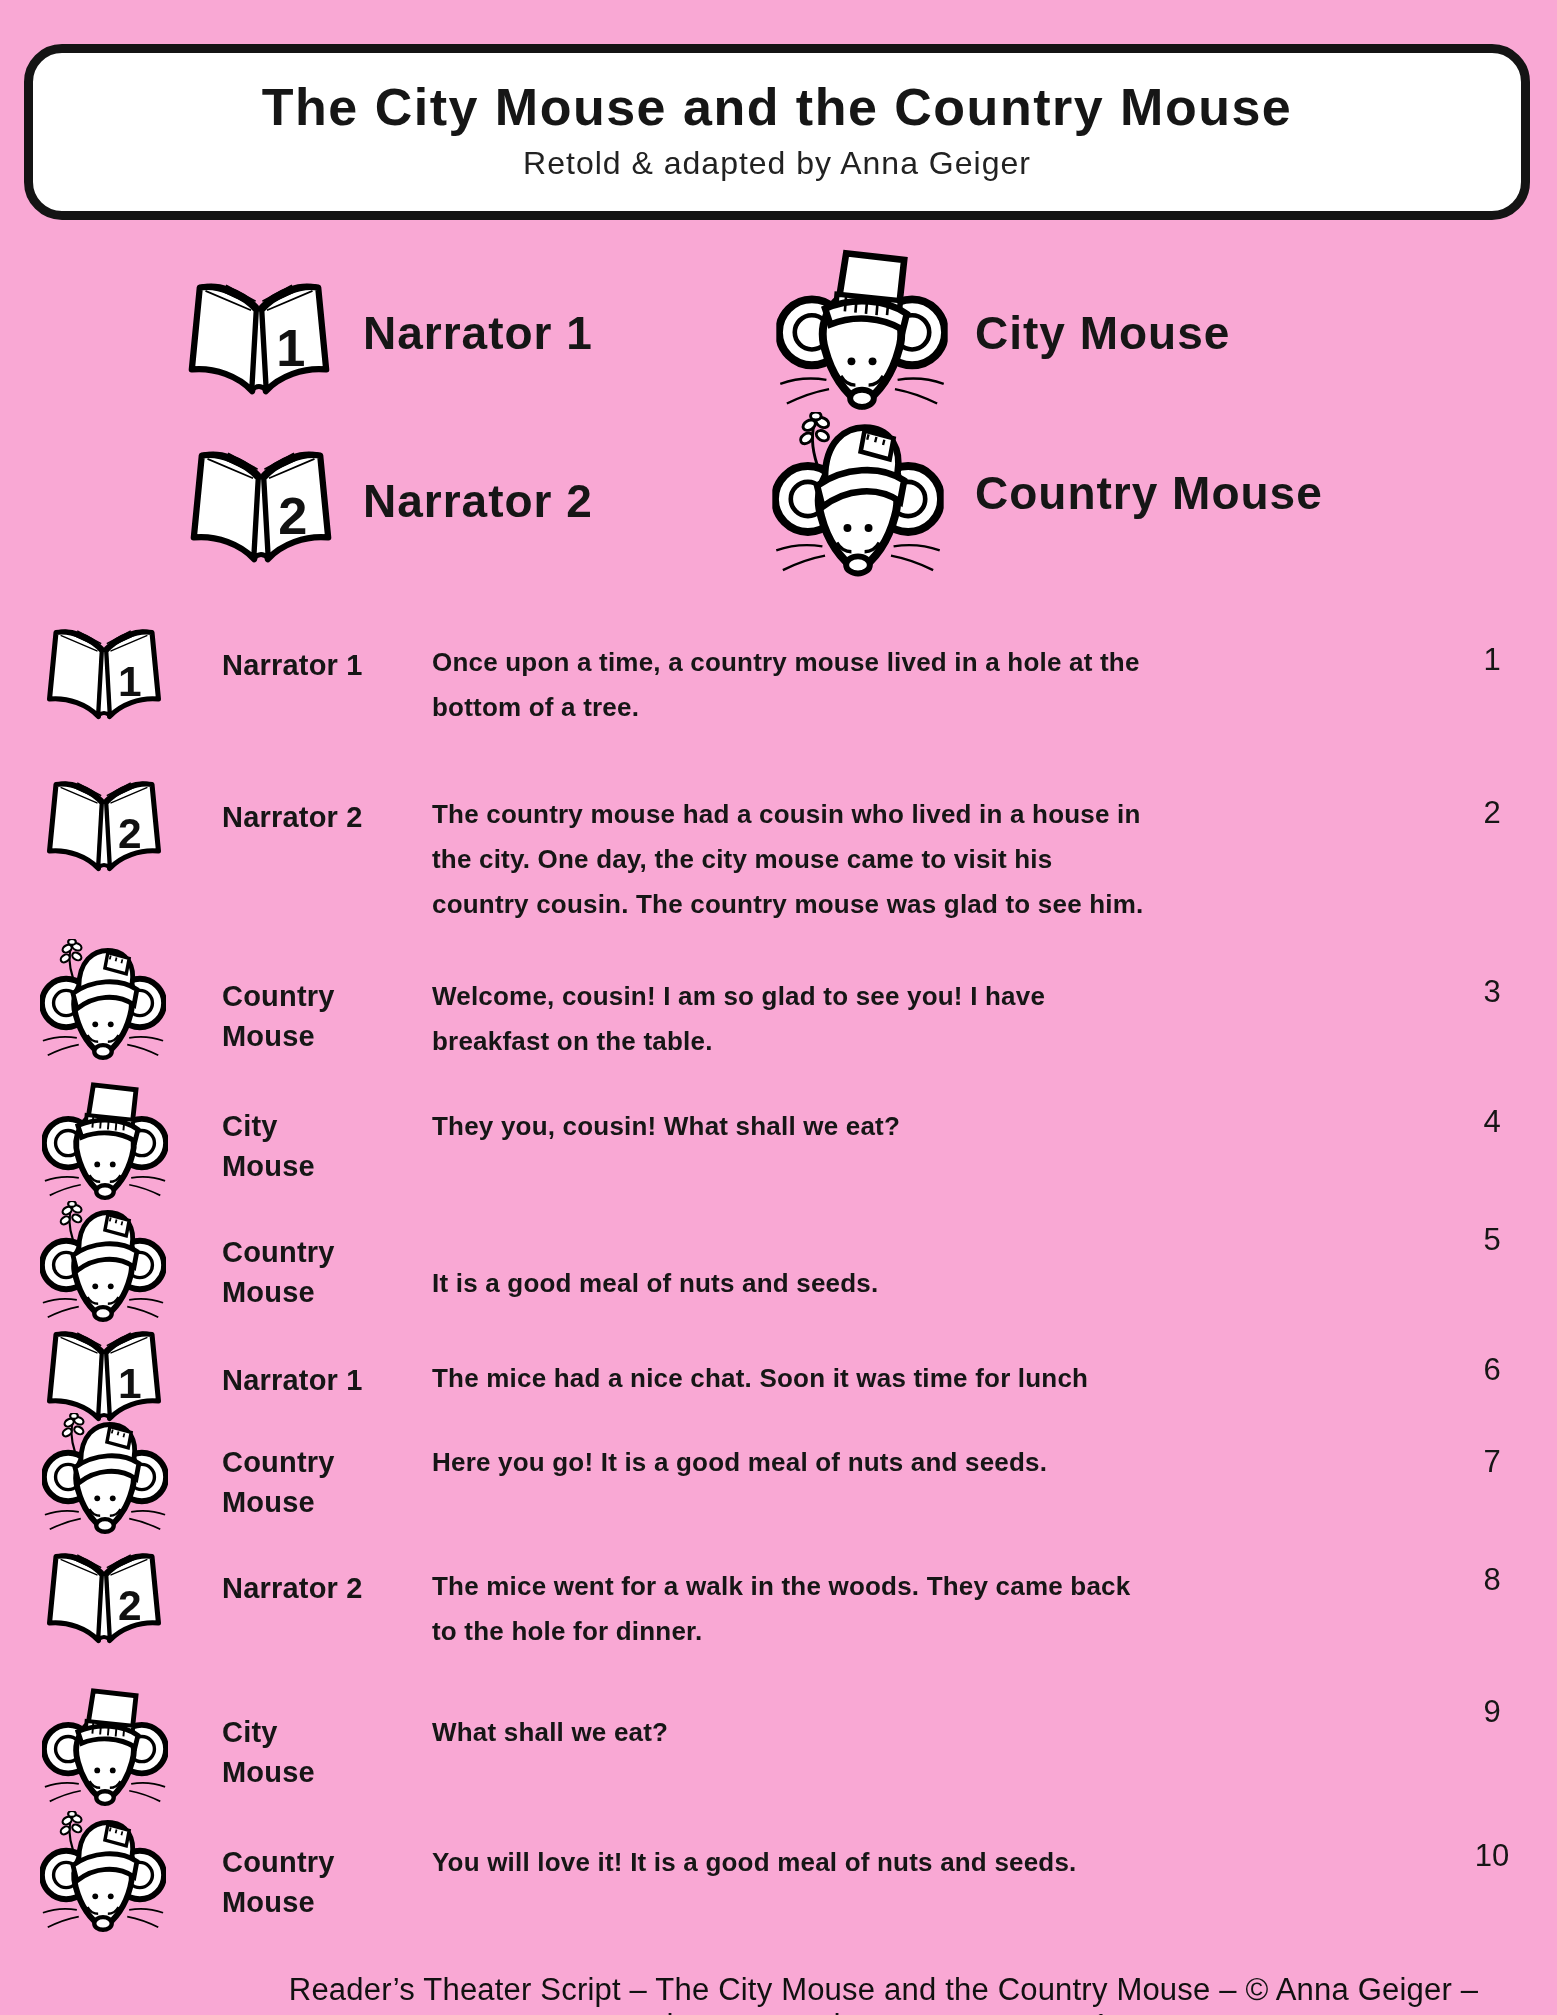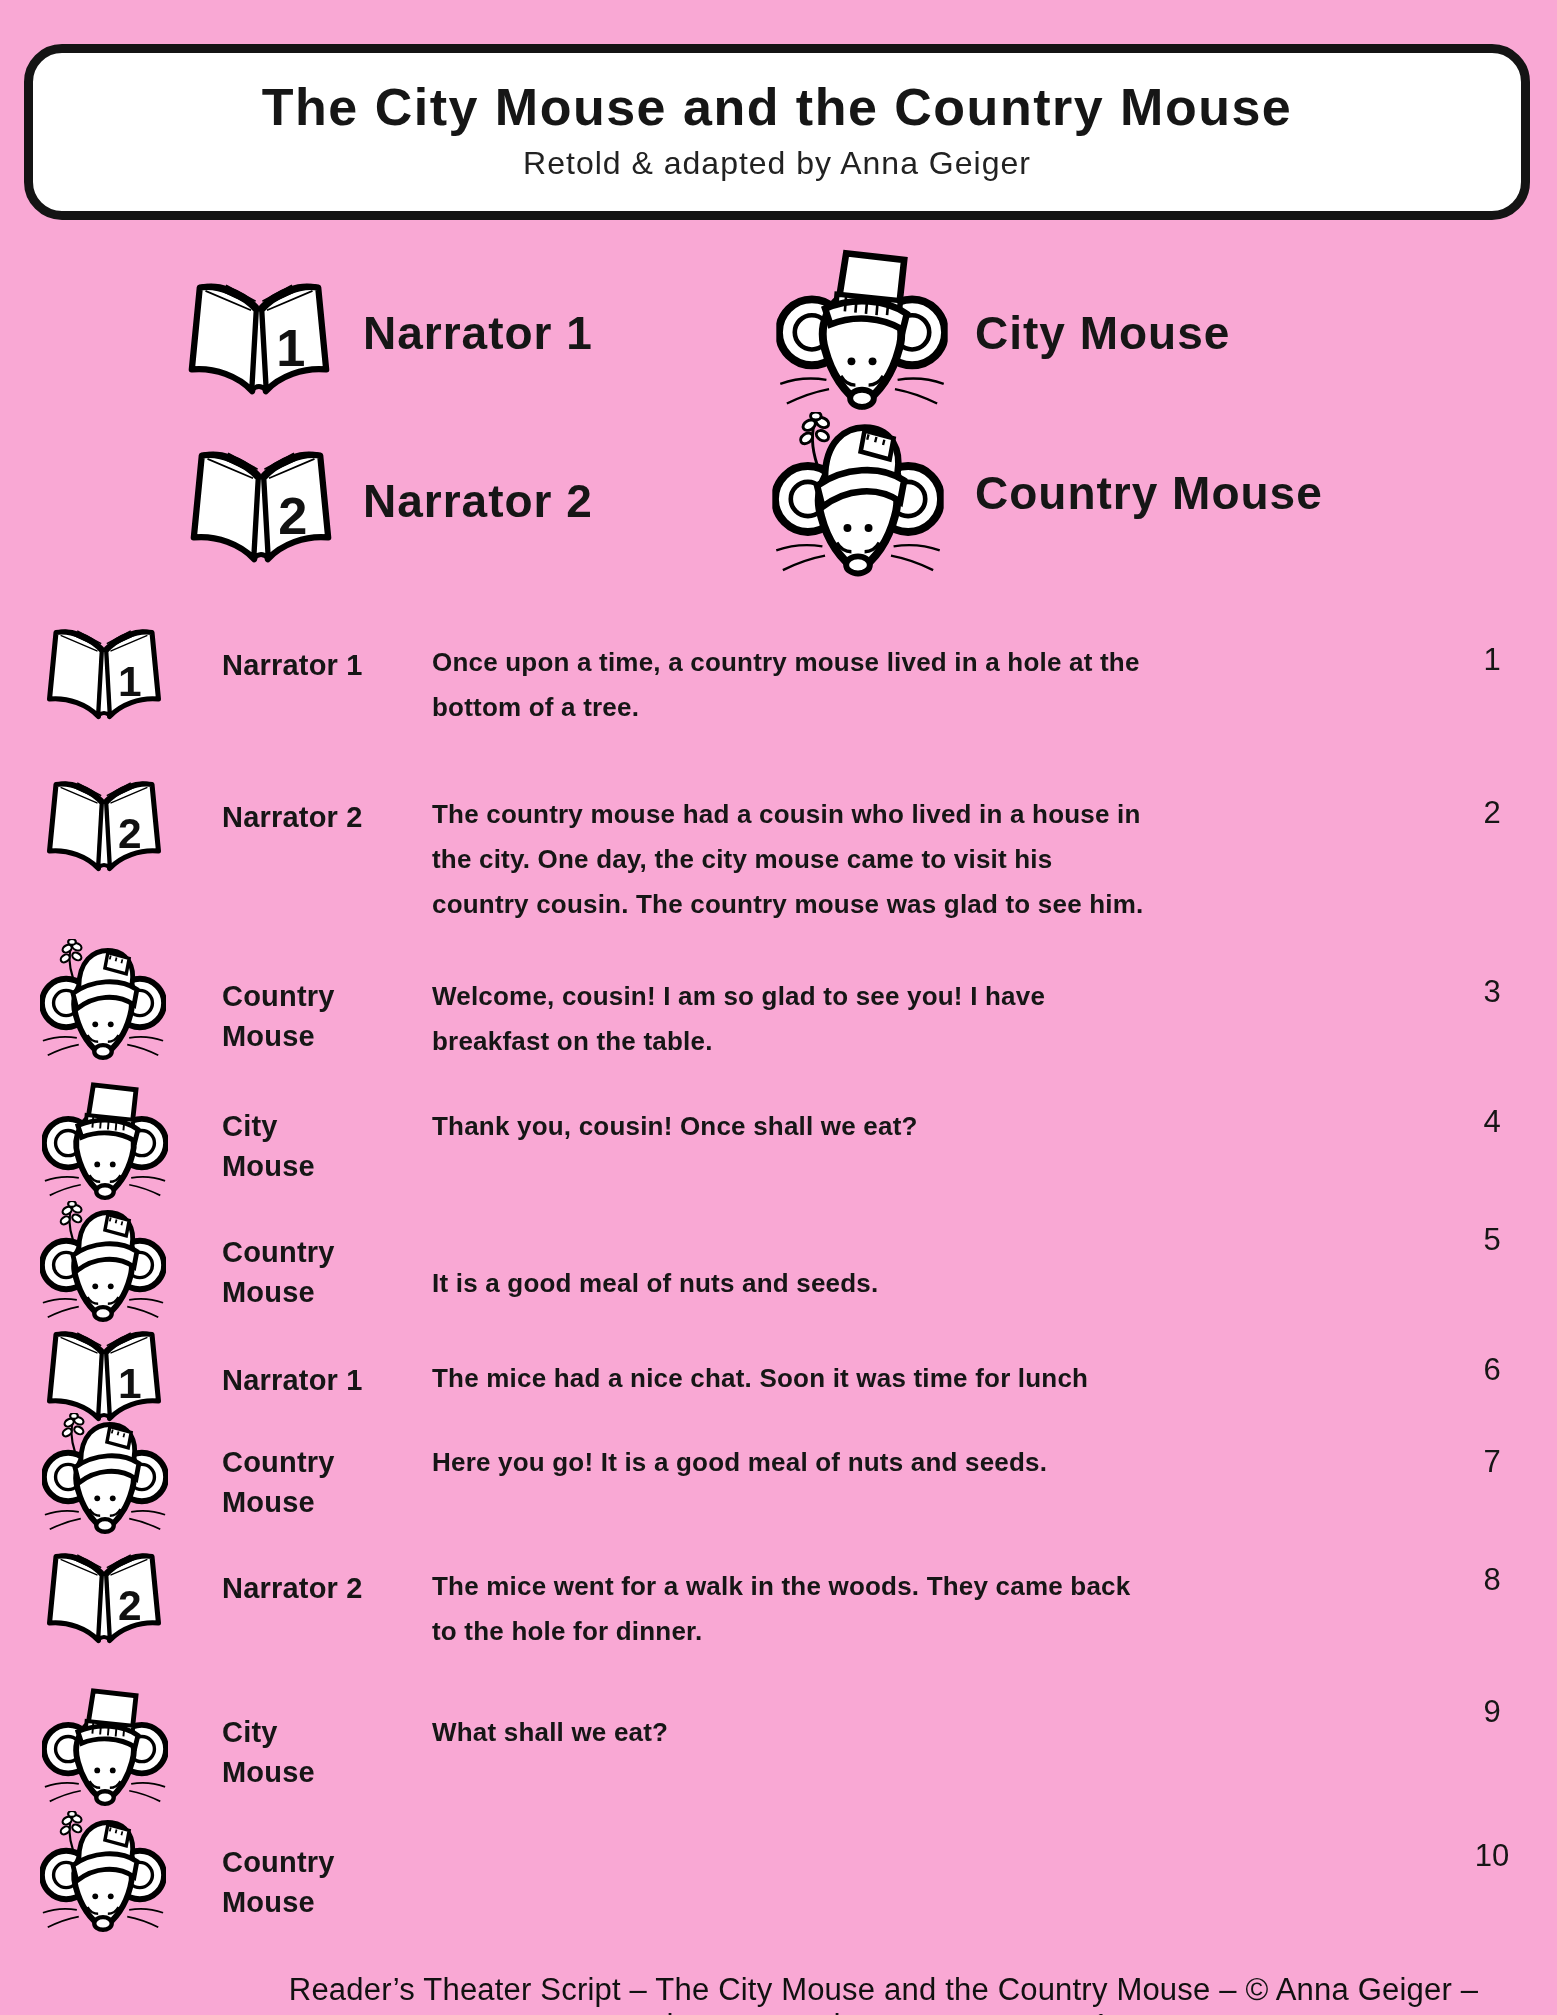--- a/index.html
+++ b/index.html
@@ -163,21 +163,21 @@
   <div class="dialogue" style="left:432px;top:974px">Welcome, cousin! I am so glad to see you! I have
 breakfast on the table.</div>
   <div class="line-number" style="top:974px">3</div>
 
   <div class="icon-box" style="left:42px;top:1080px;width:126px;height:130px">
     <svg viewBox="0 0 130 132">
         <use href="#sym-city-mouse"></use>
       </svg>
   </div>
   <div class="speaker" style="left:222px;top:1106px">City Mouse</div>
-  <div class="dialogue" style="left:432px;top:1104px">Thank you, cousin! Once shall we eat?</div>
+  <div class="dialogue" style="left:432px;top:1104px">They you, cousin! What shall we eat?</div>
   <div class="line-number" style="top:1104px">4</div>
 
   <div class="icon-box" style="left:40px;top:1200px;width:126px;height:130px">
     <svg viewBox="0 0 130 132">
         <use href="#sym-country-mouse"></use>
       </svg>
   </div>
   <div class="speaker" style="left:222px;top:1232px">Country Mouse</div>
   <div class="dialogue" style="left:432px;top:1261px">It is a good meal of nuts and seeds.</div>
   <div class="line-number" style="top:1222px">5</div>
@@ -220,17 +220,18 @@
   <div class="speaker" style="left:222px;top:1712px">City Mouse</div>
   <div class="dialogue" style="left:432px;top:1710px">What shall we eat?</div>
   <div class="line-number" style="top:1694px">9</div>
 
   <div class="icon-box" style="left:40px;top:1810px;width:126px;height:130px">
     <svg viewBox="0 0 130 132">
         <use href="#sym-country-mouse"></use>
       </svg>
   </div>
   <div class="speaker" style="left:222px;top:1842px">Country Mouse</div>
+  <div class="dialogue" style="left:432px;top:1840px">You will love it! It is a good meal of nuts and seeds.</div>
   <div class="line-number" style="top:1838px">10</div>
 
   <div class="footer">Reader’s Theater Script – The City Mouse and the Country Mouse – © Anna Geiger – themeasuredmom.com – page 1</div>
 
 </div>
 
 </body></html>

